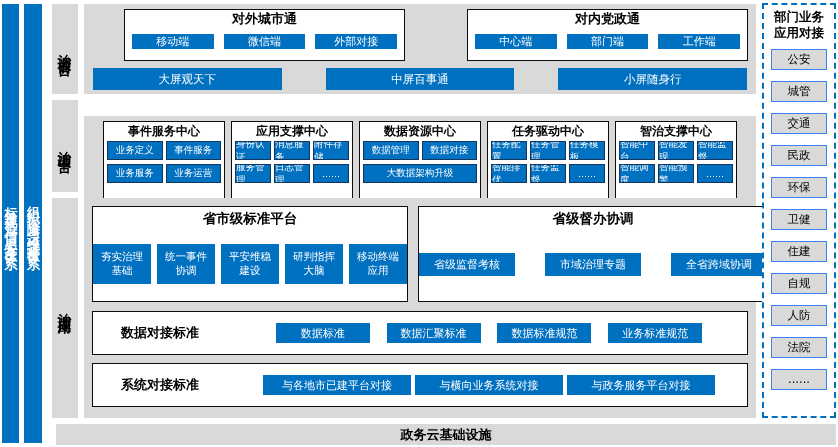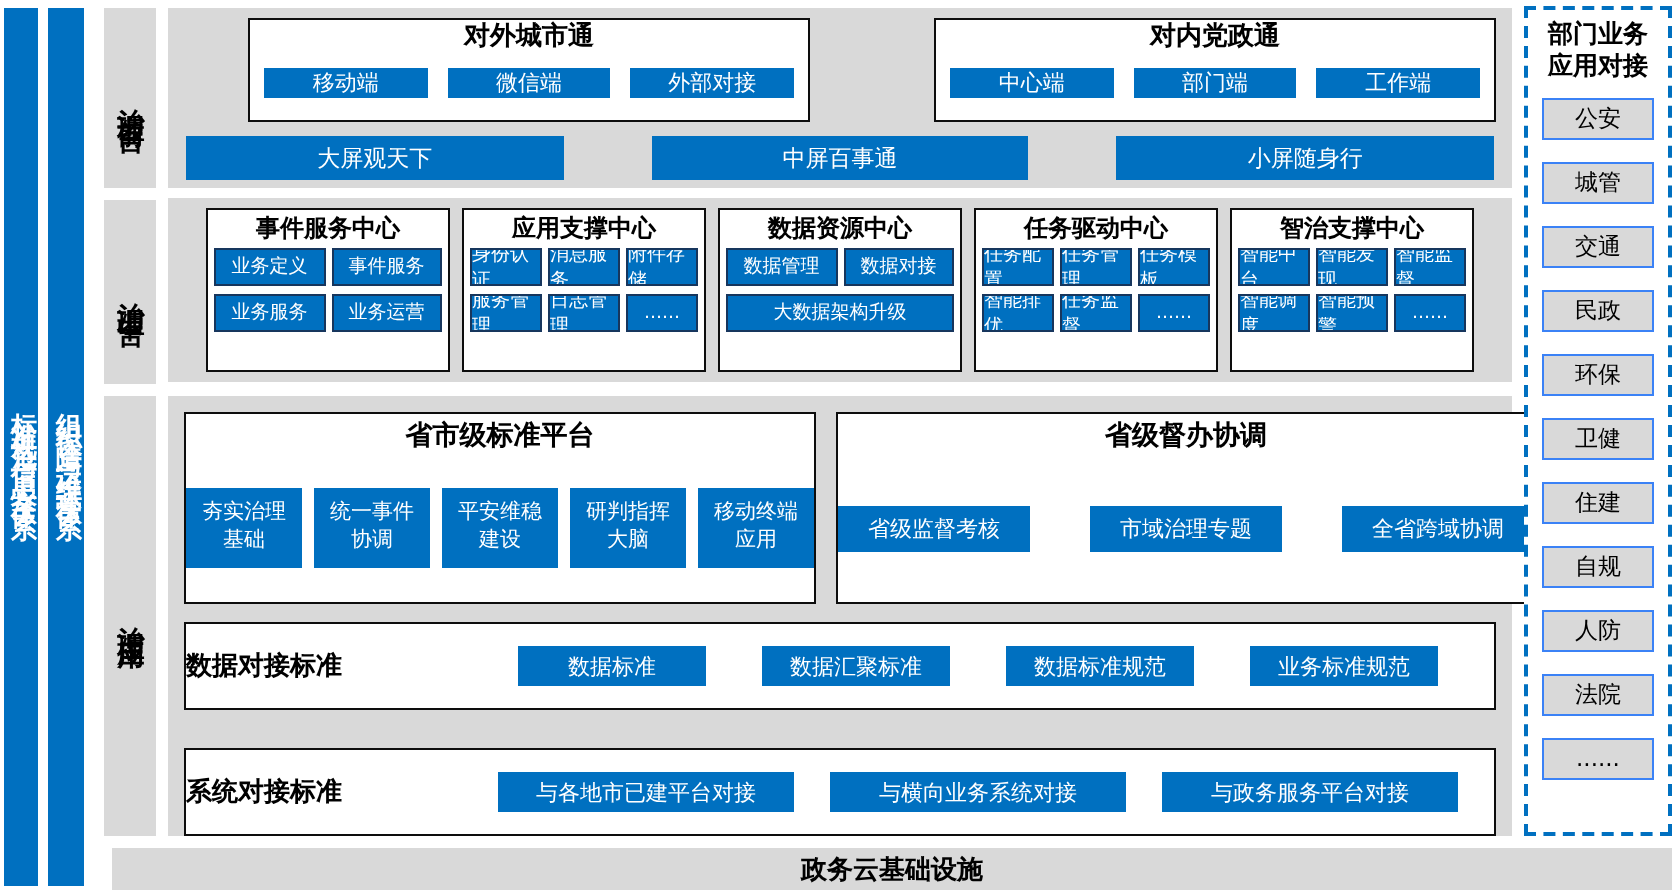--- a/index.html
+++ b/index.html
@@ -20,21 +20,21 @@
   #stage-front{top:4px;height:90px;}
   #stage-middle{top:100px;height:92px;}
   #stage-app{top:198px;height:220px;}
   .stage span{writing-mode:vertical-rl;text-orientation:upright;font-weight:bold;
     font-size:13.5px;color:#000;letter-spacing:3px;}
 
   
   .section{position:absolute;left:84px;width:672px;background:var(--gray,#D9D9D9);
     box-sizing:border-box;}
   #section-front{top:4px;height:90px;padding:5px 8px;}
-  #section-middle{top:99px;height:92px;padding:5px 19px;}
+  #section-middle{top:116px;height:92px;padding:5px 19px;}
   #section-app{top:198px;height:220px;padding:8px;}
 
   .wbox{background:#fff;border:1.5px solid #0d0d0d;box-sizing:border-box;}
   .box-title{font-weight:bold;font-size:13px;text-align:center;line-height:17px;color:#000;}
 
   .btn{background:var(--blue,#0070C0);color:#fff;display:flex;align-items:center;
     justify-content:center;font-size:11px;box-sizing:border-box;overflow:hidden;}
 
   
   .front-boxes{display:flex;gap:30px;height:52px;}
@@ -53,21 +53,21 @@
 
   
   .plats{display:flex;gap:10px;height:96px;margin-bottom:9px;justify-content:space-between;}
   .plat-box{flex:1;display:flex;flex-direction:column;padding-top:3px;}
   .plat-box .box-title{font-size:13.5px;}
   .plat-items{flex:1;display:flex;align-items:center;justify-content:center;gap:6px;}
   .plat-box:nth-child(2) .plat-items{gap:30px;}
   .btn.plat2{width:58px;height:40px;font-size:10.5px;white-space:pre-line;
     text-align:center;line-height:1.3;}
   .btn.plat1{width:96px;height:23px;font-size:11px;}
-  .std-box{height:44px;margin-bottom:19px;display:flex;align-items:center;padding:0 0;gap:48px;}
+  .std-box{height:44px;margin-bottom:8px;display:flex;align-items:center;padding:0 28px;gap:48px;}
   .std-label{font-weight:bold;font-size:13px;width:90px;flex:none;color:#000;}
   .std-items{flex:1;display:flex;justify-content:space-evenly;align-items:center;}
   .btn.stdbtn{width:94px;height:20px;font-size:11px;}
   .btn.stdbtn.wide{width:148px;}
 
   
   .sidebar{position:absolute;left:762px;top:3px;width:74px;height:415px;
     border:2px dashed var(--blue,#0070C0);background:#fff;box-sizing:border-box;
     padding:4px 0 0;}
   .sb-title{font-weight:bold;font-size:12.5px;text-align:center;white-space:pre-line;

